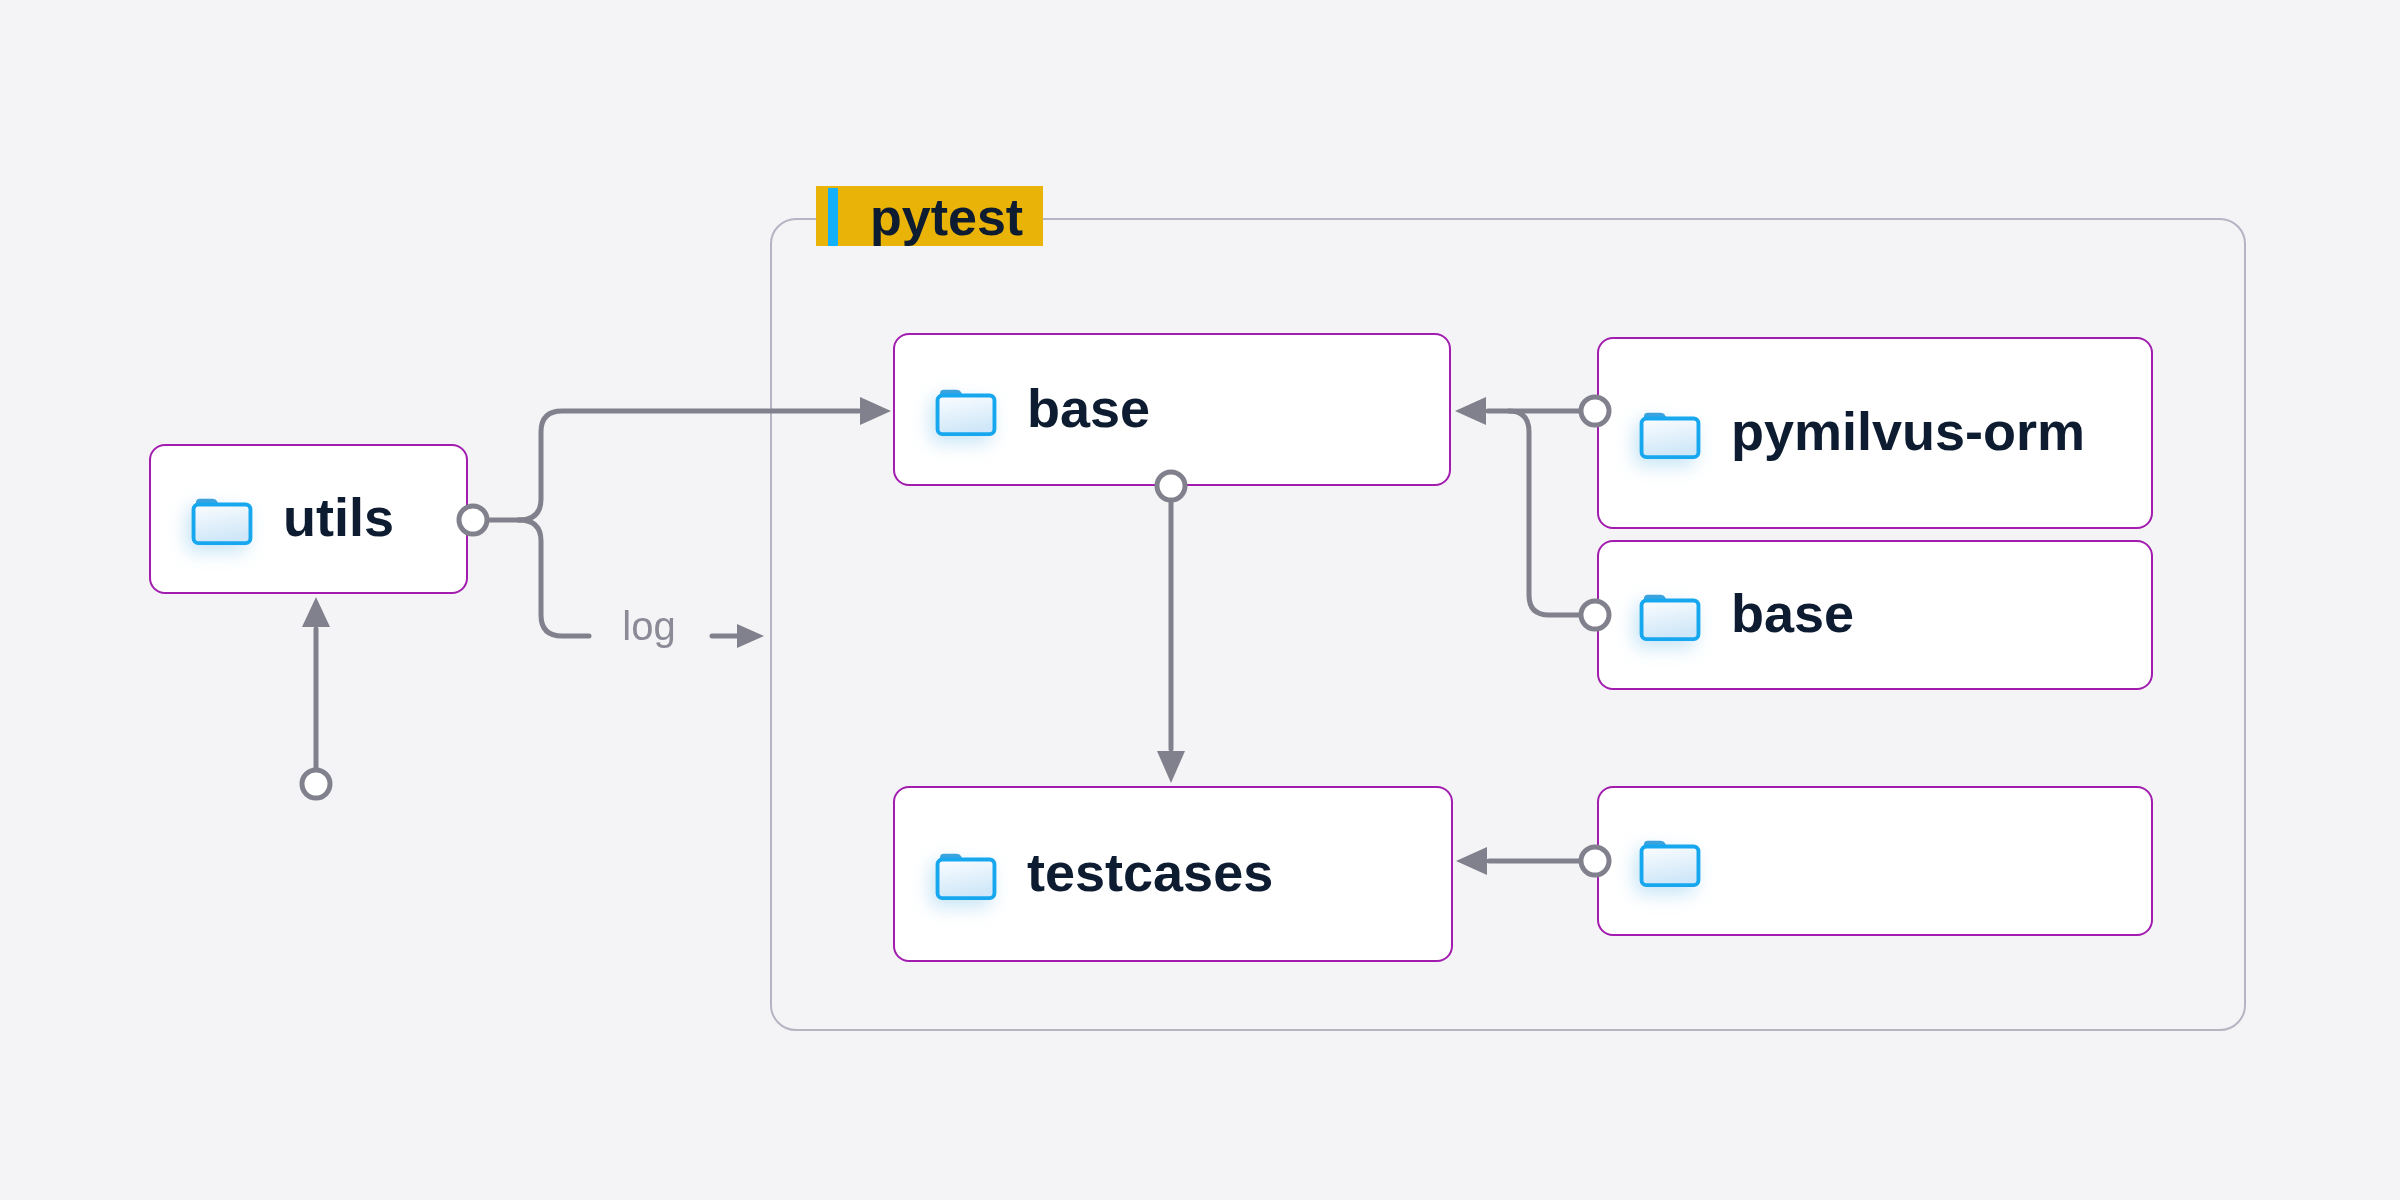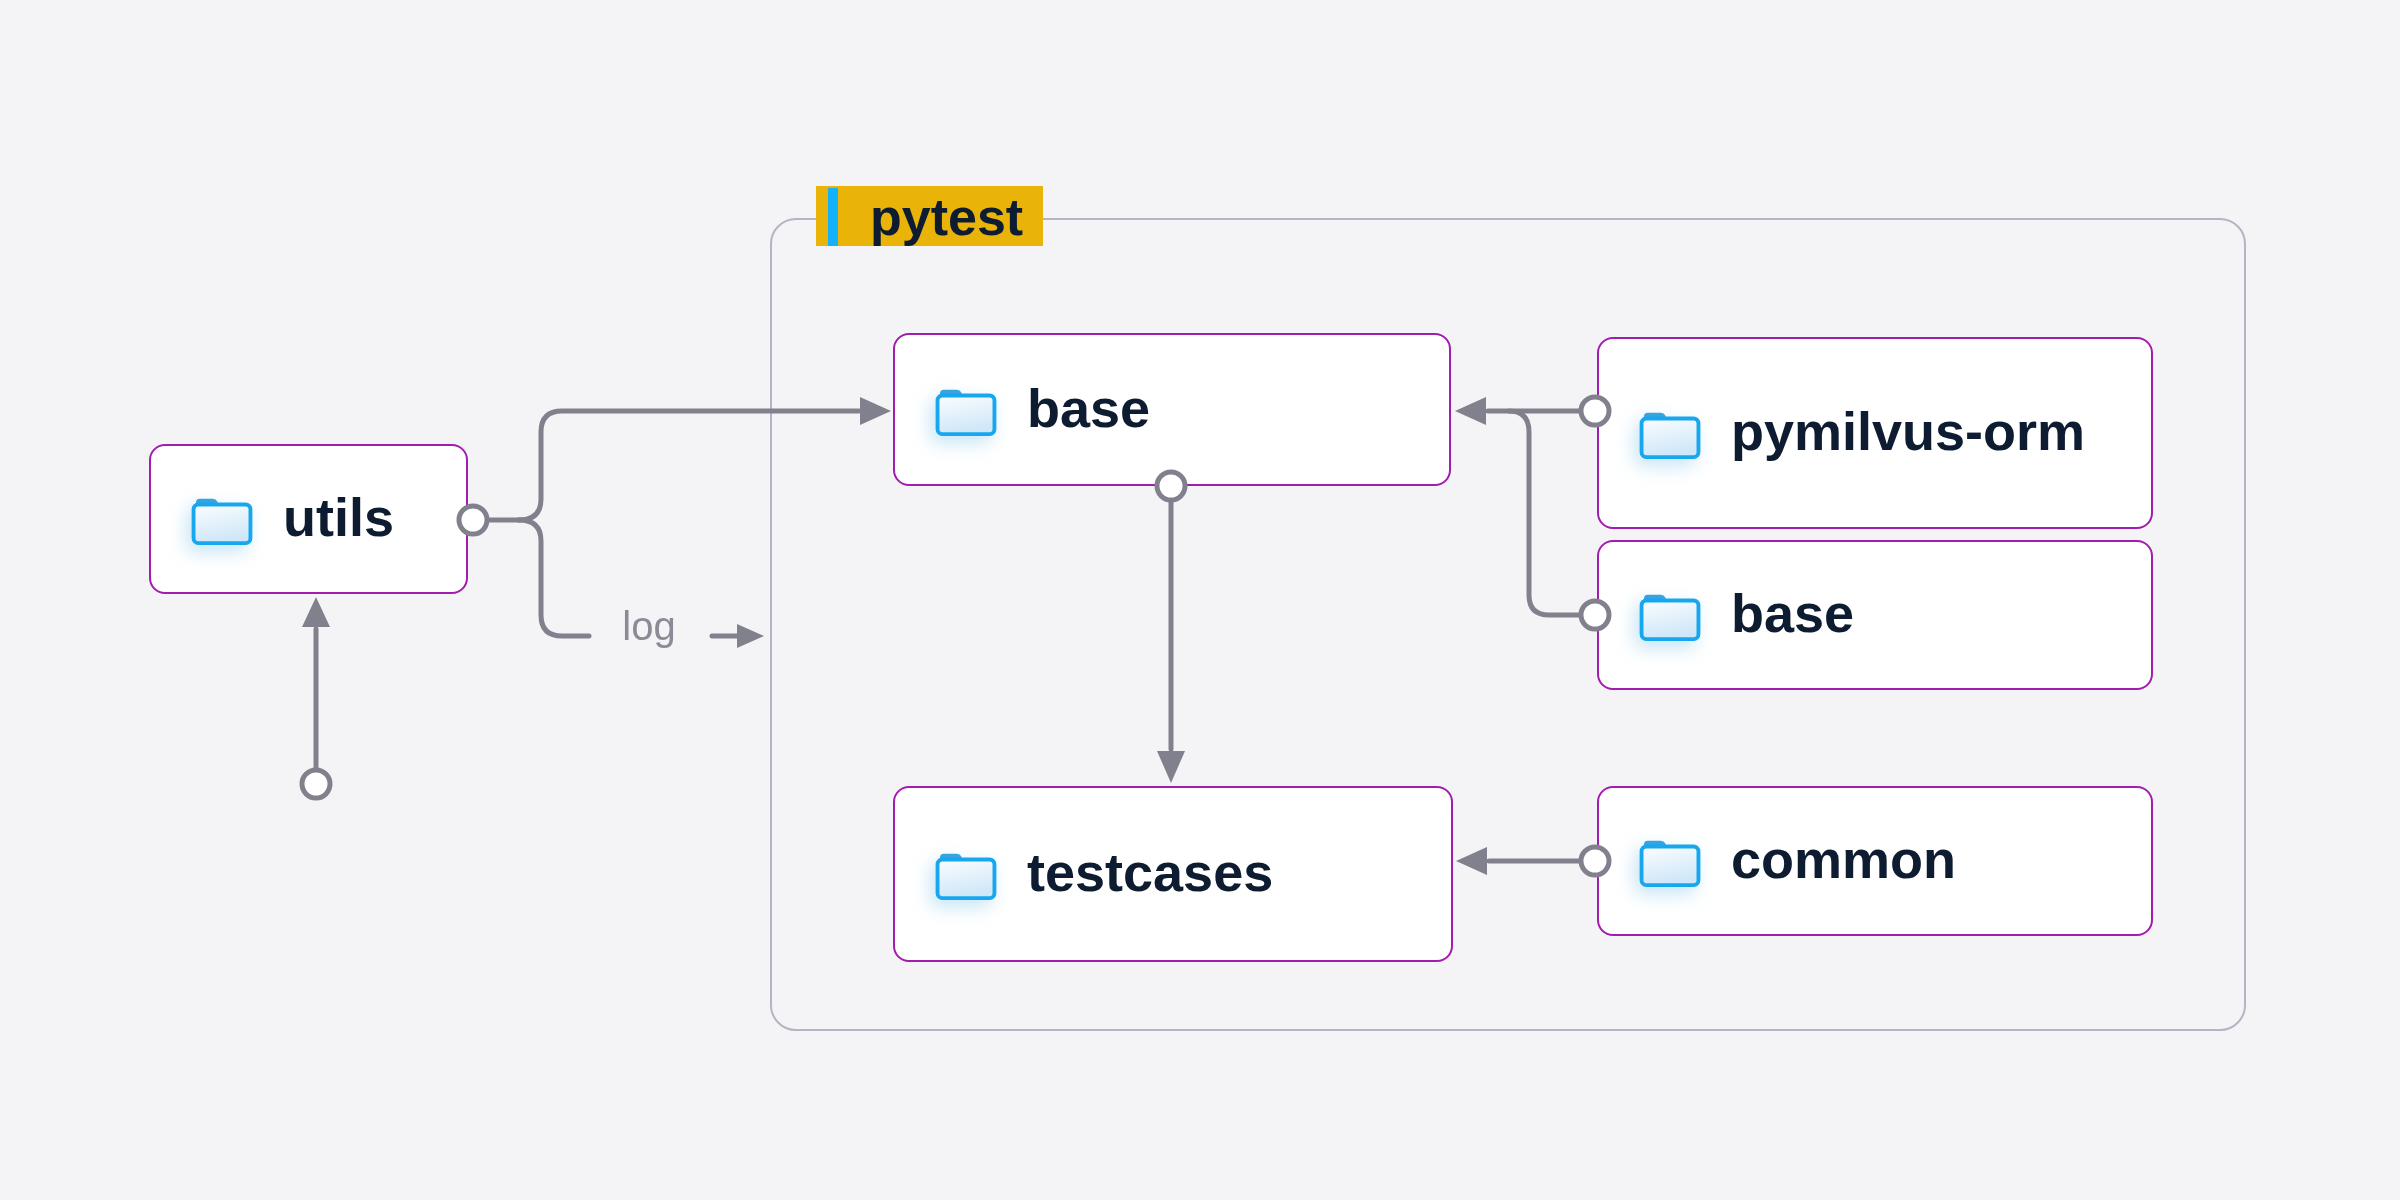--- a/index.html
+++ b/index.html
@@ -186,21 +186,20 @@
       <rect class="fbody" x="4.5" y="13" width="59" height="40" rx="5" fill="url(#folderGrad)"></rect>
     </svg>
     <span class="node-label">base</span>
   </div>
 
   <div class="node" style="left:1597px;top:786px;width:556px;height:150px">
     <svg class="folder" viewBox="0 0 68 56">
       <path class="ftab" d="M7 16 V11 Q7 7 11 7 H24 Q27.6 7 29.2 10.2 L32.6 17 Z"></path>
       <rect class="fbody" x="4.5" y="13" width="59" height="40" rx="5" fill="url(#folderGrad)"></rect>
     </svg>
-    <span class="node-label">common</span>
   </div>
 
   <svg class="dots" width="2400" height="1200" viewBox="0 0 2400 1200">
     <circle class="dot" cx="316" cy="784" r="14"></circle>
     <circle class="dot" cx="473" cy="520" r="14"></circle>
     <circle class="dot" cx="1171" cy="486" r="14"></circle>
     <circle class="dot" cx="1595" cy="411" r="14"></circle>
     <circle class="dot" cx="1595" cy="615" r="14"></circle>
     <circle class="dot" cx="1595" cy="861" r="14"></circle>
   </svg>

